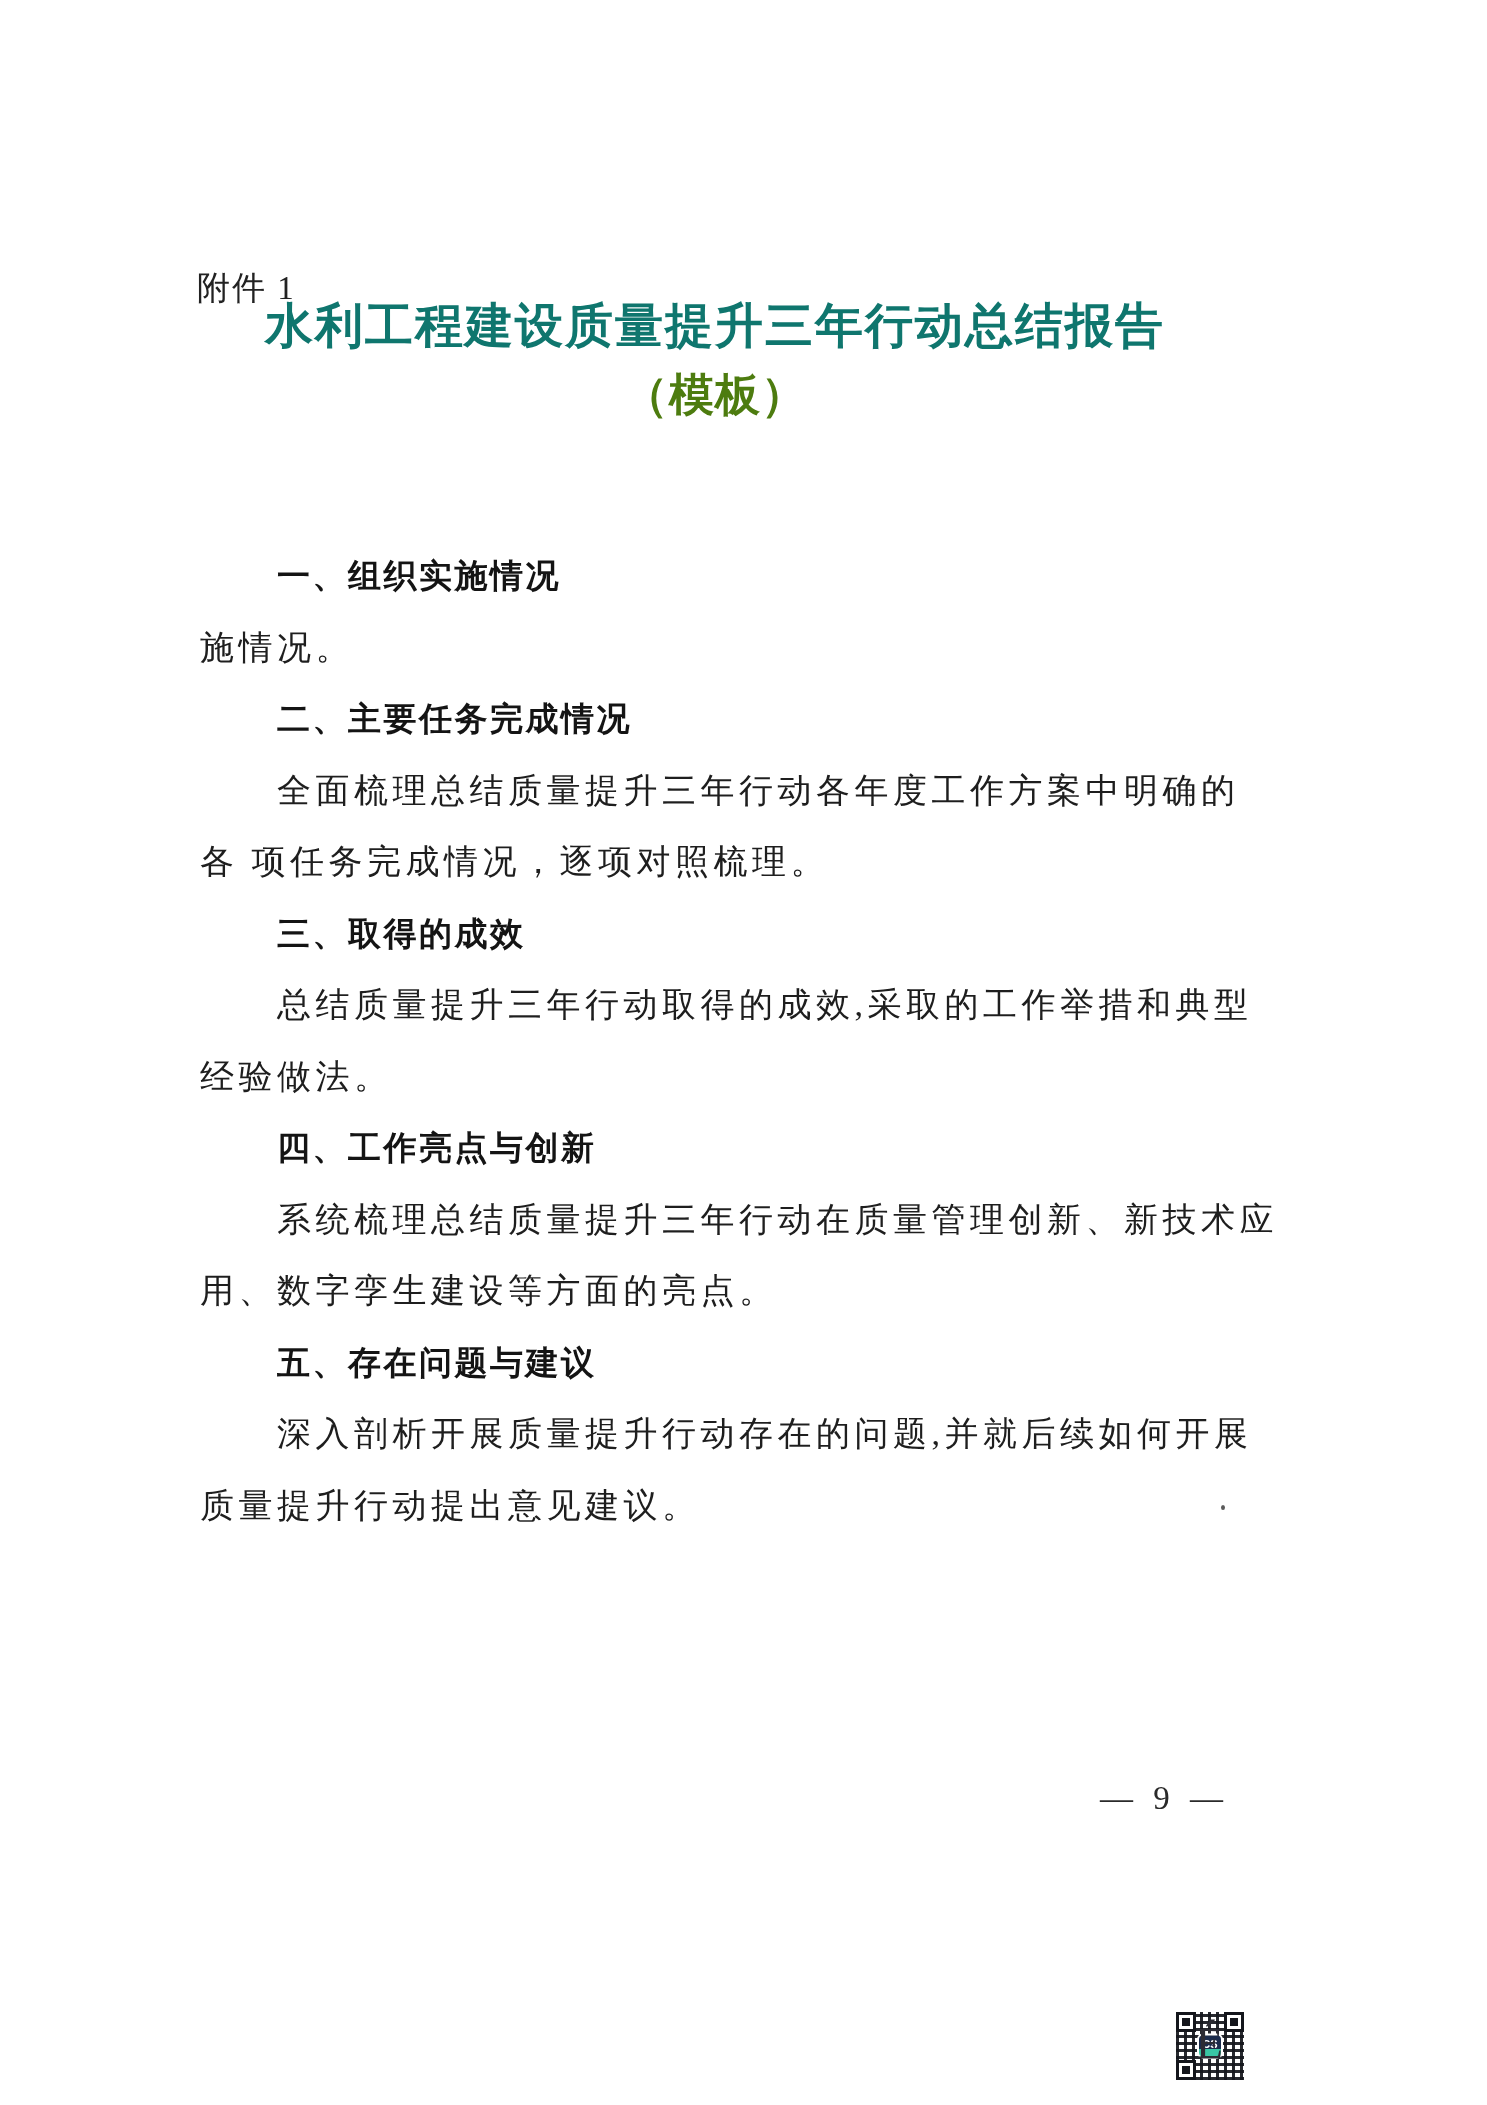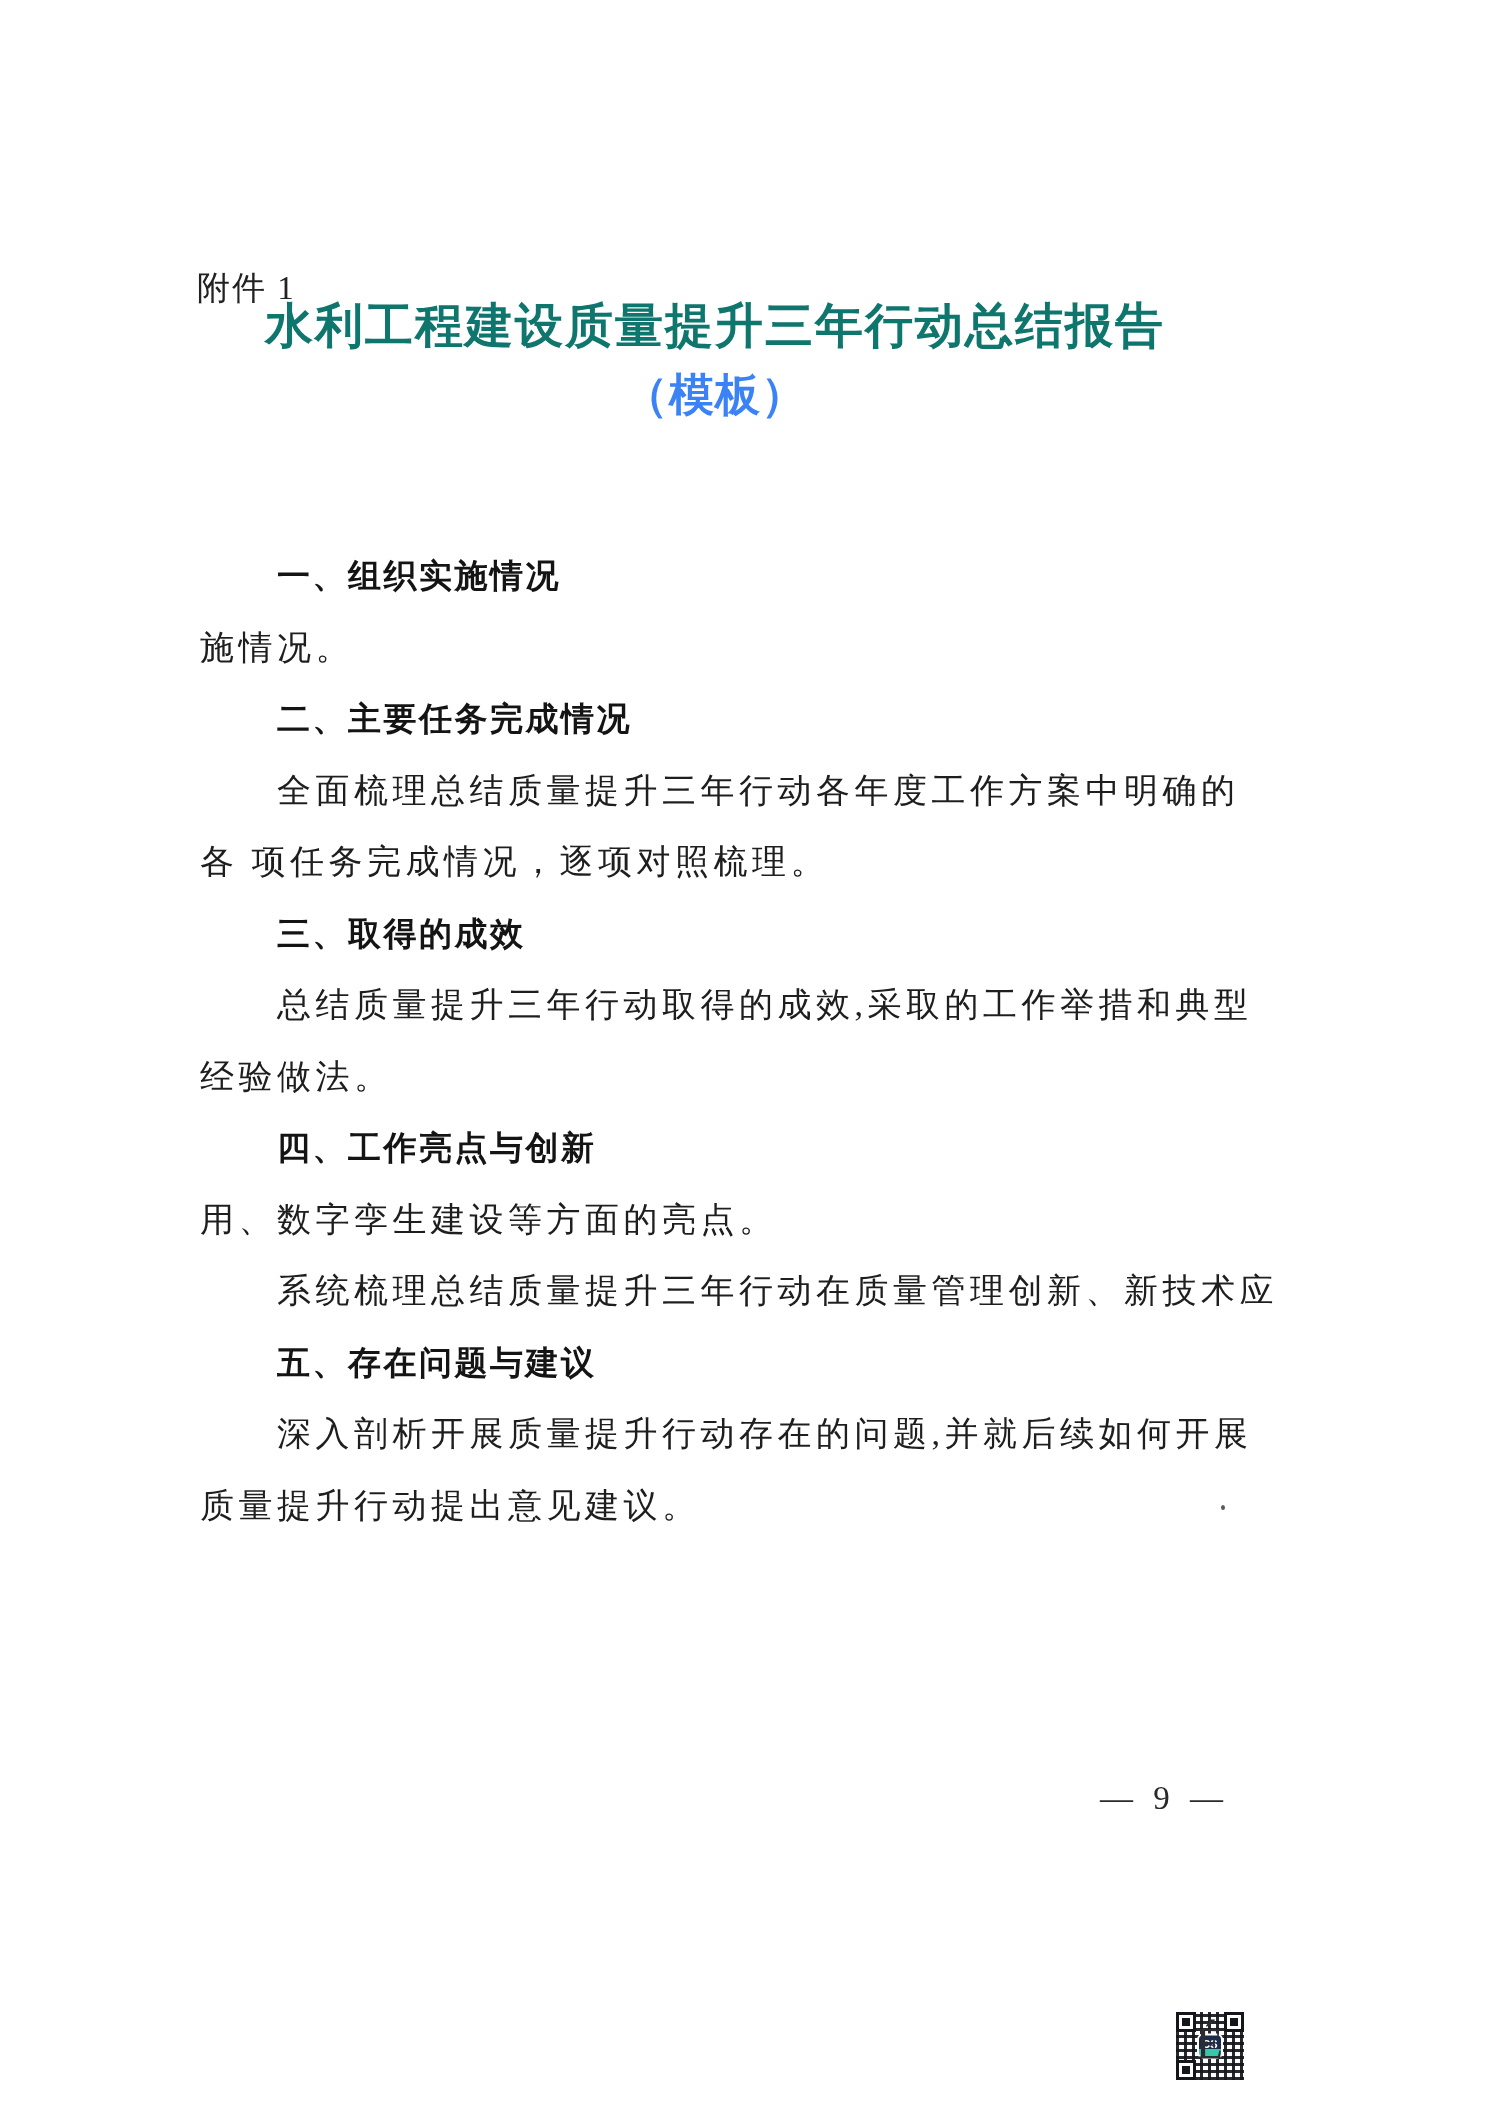--- a/index.html
+++ b/index.html
@@ -32,21 +32,21 @@
     font-size: 48px;
     font-weight: 700;
     letter-spacing: 2px;
     color: #0f766e;
     line-height: 64px;
   }
   .doc-subtitle {
     font-size: 45px;
     font-weight: 700;
     letter-spacing: 1px;
-    color: #3b82f6;
+    color: #4d7c0f;
     line-height: 62px;
     margin-top: 6px;
   }
   .content {
     position: absolute;
     left: 200px;
     top: 540px;
     width: 1045px;
     font-size: 34px;
     line-height: 71.5px;
@@ -154,22 +154,22 @@
 
     <div class="sec-heading">二、主要任务完成情况</div>
     <div class="body-line first-line">全面梳理总结质量提升三年行动各年度工作方案中明确的</div>
     <div class="body-line">各 项任务完成情况，逐项对照梳理。</div>
 
     <div class="sec-heading">三、取得的成效</div>
     <div class="body-line first-line">总结质量提升三年行动取得的成效,采取的工作举措和典型</div>
     <div class="body-line">经验做法。</div>
 
     <div class="sec-heading">四、工作亮点与创新</div>
+    <div class="body-line first-line">系统梳理总结质量提升三年行动在质量管理创新、新技术应</div>
     <div class="body-line">用、数字孪生建设等方面的亮点。</div>
-    <div class="body-line first-line">系统梳理总结质量提升三年行动在质量管理创新、新技术应</div>
 
     <div class="sec-heading">五、存在问题与建议</div>
     <div class="body-line first-line">深入剖析开展质量提升行动存在的问题,并就后续如何开展</div>
     <div class="body-line">质量提升行动提出意见建议。</div>
 
   </div>
 
   <div class="scan-dot"></div>
 
   <div class="page-number">— 9 —</div>

